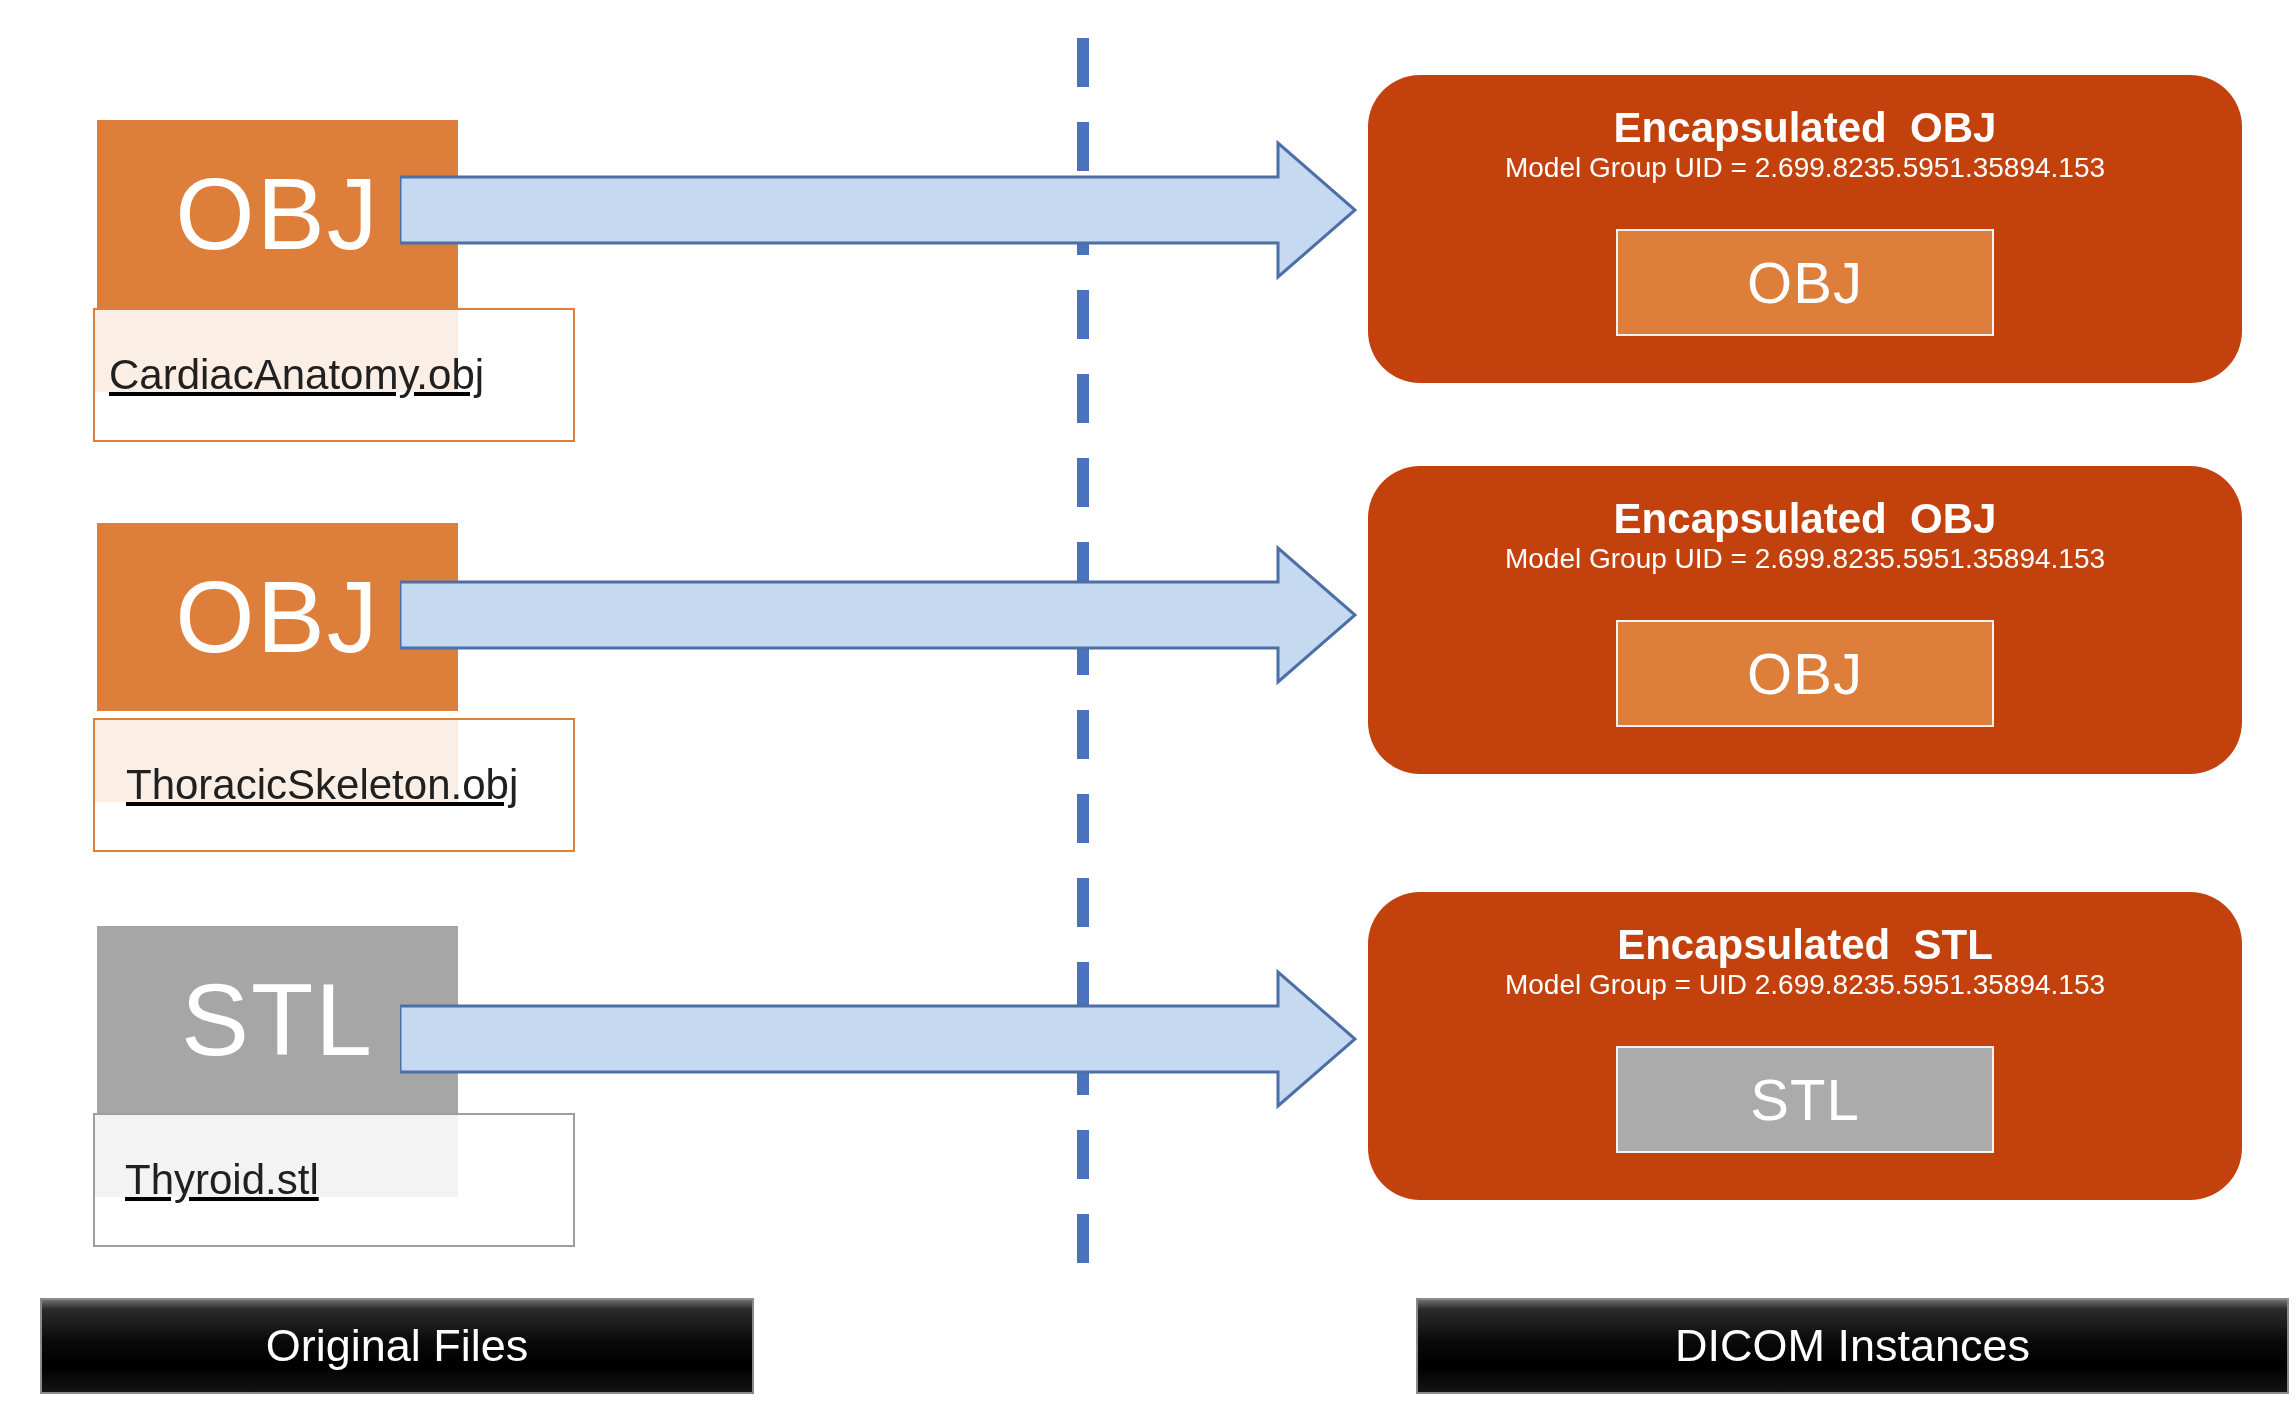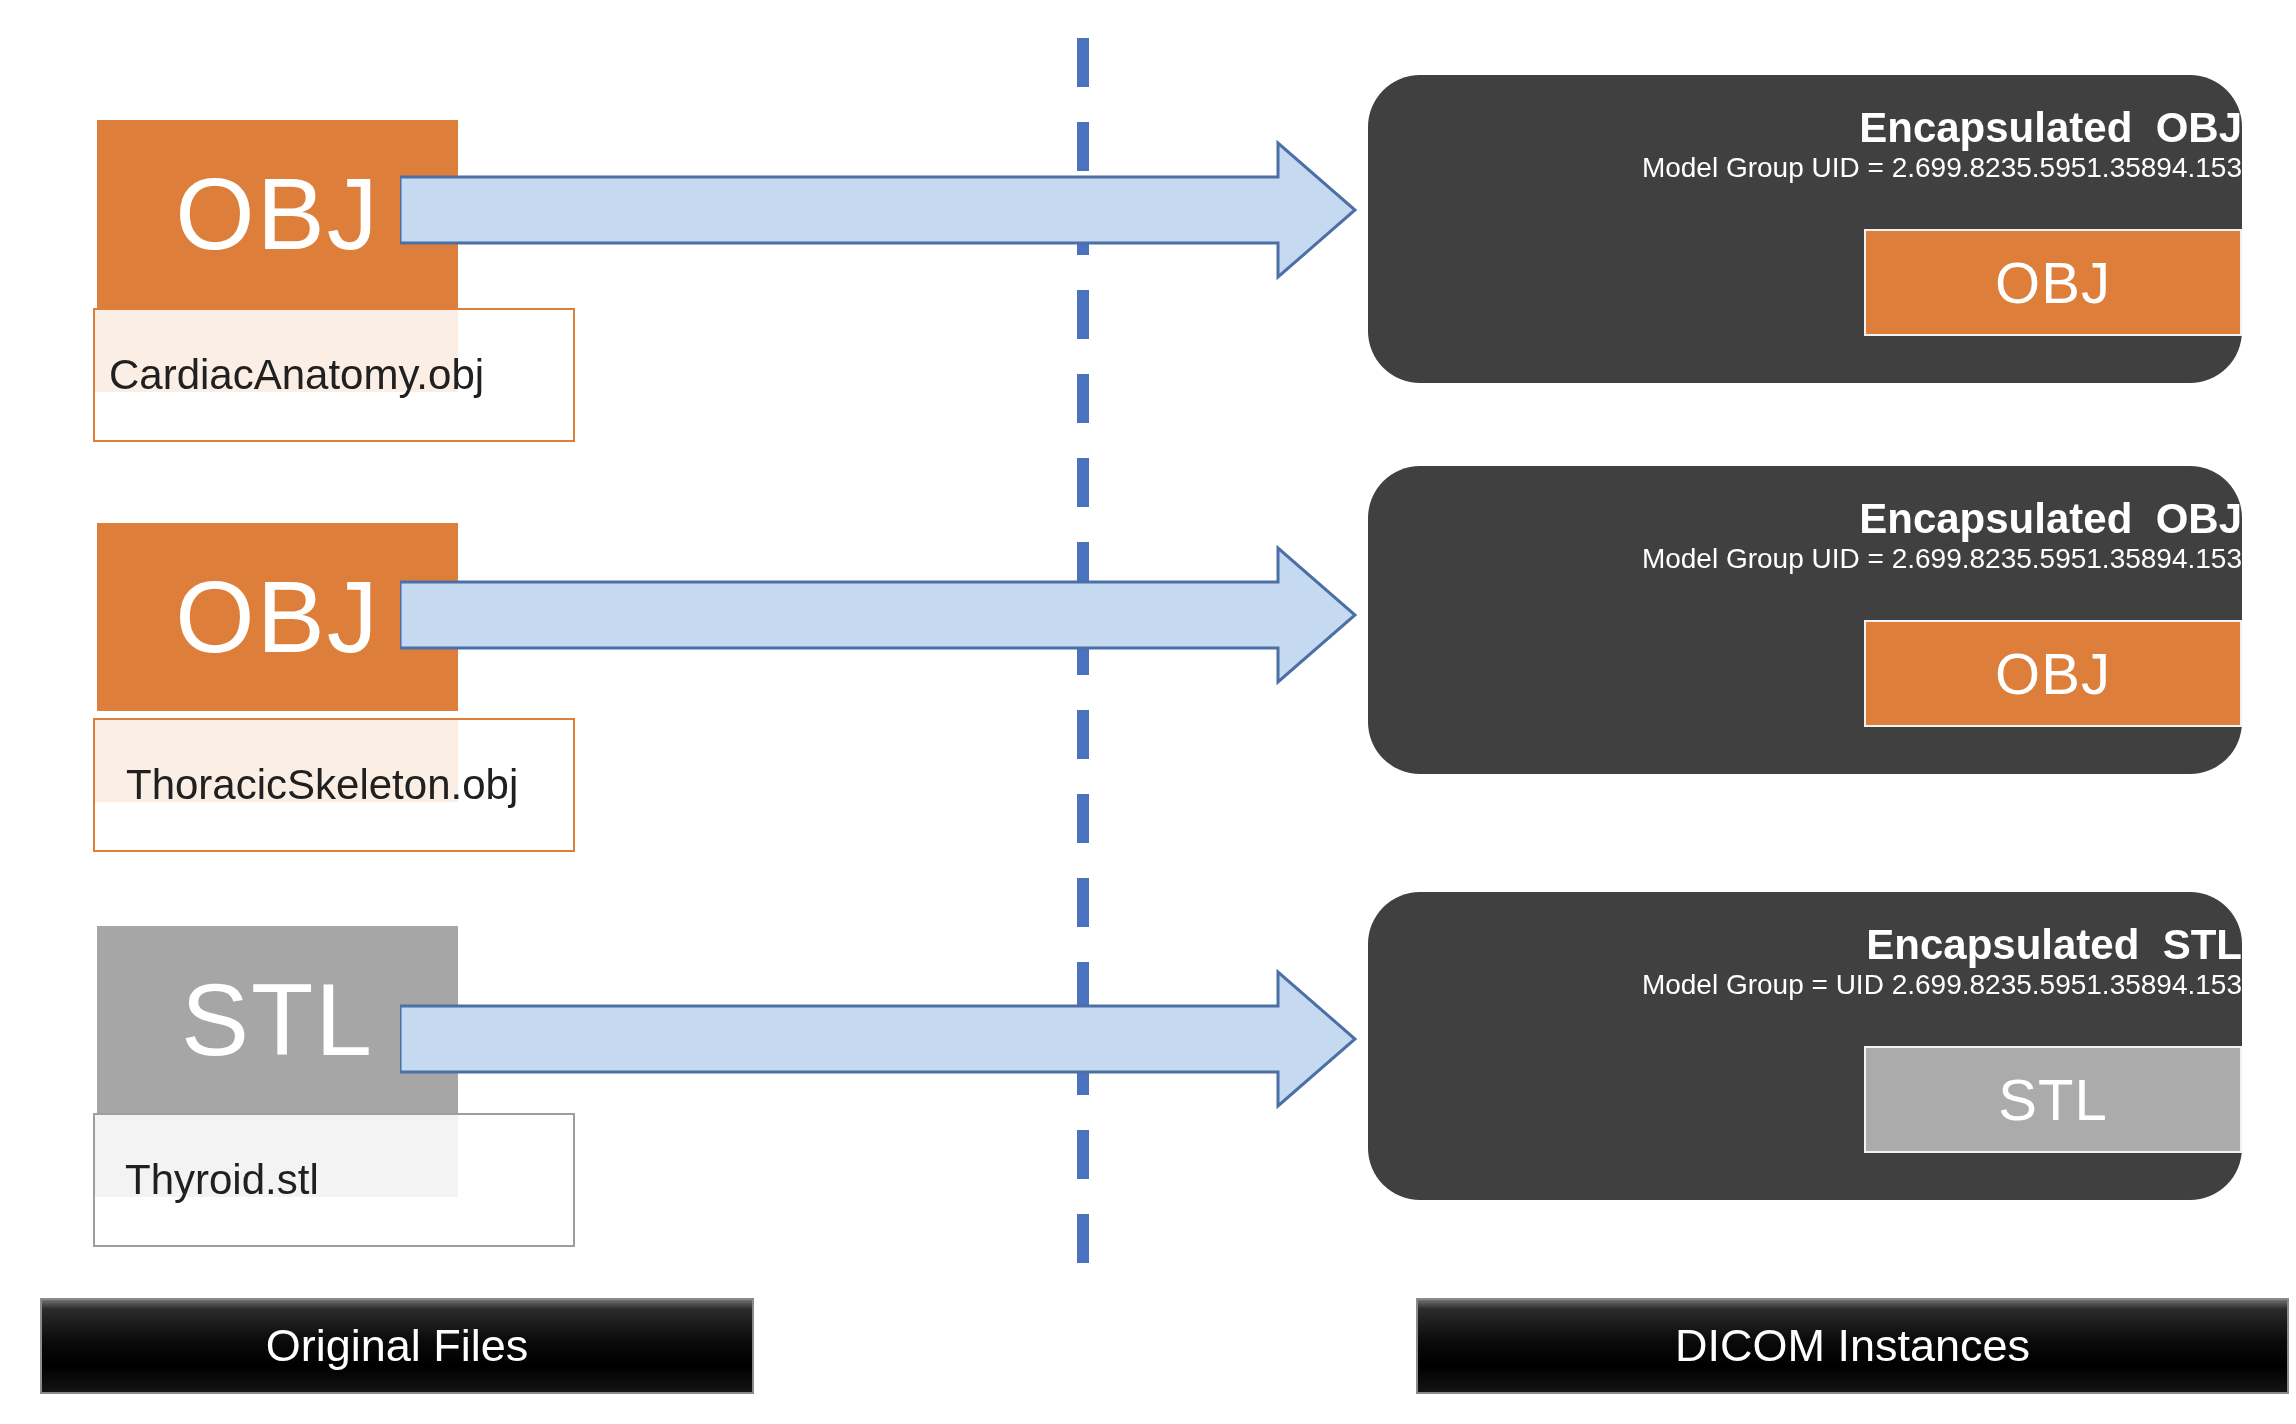--- a/index.html
+++ b/index.html
@@ -23,42 +23,43 @@
     color:#ffffff;font-size:102px;letter-spacing:2px;
     z-index:2;
   }
   .typebox.obj{background:#DE7E3B;}
   .typebox.stl{background:#A6A6A6;}
   .filelabel{
     position:absolute;left:93px;width:482px;height:134px;
     background:#ffffff;box-sizing:border-box;
     display:flex;align-items:center;
     z-index:2;
+    text-decoration:underline;
   }
   .filelabel.obj{border:2px solid #DE7E3B;}
   .filelabel.stl{border:2px solid #9E9E9E;padding-left:16px;}
   .filelabel .overlay{
     position:absolute;left:0;top:0;width:363px;height:82px;
   }
   .filelabel.obj .overlay{background:#FAEEE5;}
   .filelabel.stl .overlay{background:#F3F3F3;}
   .filelabel .fname{
     position:relative;padding-left:14px;font-size:42px;color:#202020;
   }
   .g1t{top:120px;} .g2t{top:523px;} .g3t{top:926px;}
   .g1l{top:308px;} .g2l{top:718px;padding-left:17px;} .g3l{top:1113px;}
   
   .arrow{position:absolute;left:400px;width:960px;height:140px;z-index:3;}
   .a1{top:140px;} .a2{top:545px;} .a3{top:969px;}
   
   .instance{
     position:absolute;left:1368px;width:874px;height:308px;
-    background:#404040;border-radius:52px;
+    background:#c2410c;border-radius:52px;
     box-sizing:border-box;
-    display:flex;flex-direction:column;align-items:flex-end;
+    display:flex;flex-direction:column;align-items:center;
     color:#ffffff;z-index:2;
   }
   .b1{top:75px;} .b2{top:466px;} .b3{top:892px;}
   .instance .title{
     margin-top:30px;font-size:42px;font-weight:bold;line-height:1.1;
     white-space:pre;
   }
   .instance .uid{
     margin-top:0;font-size:28px;line-height:1.2;white-space:pre;
   }

